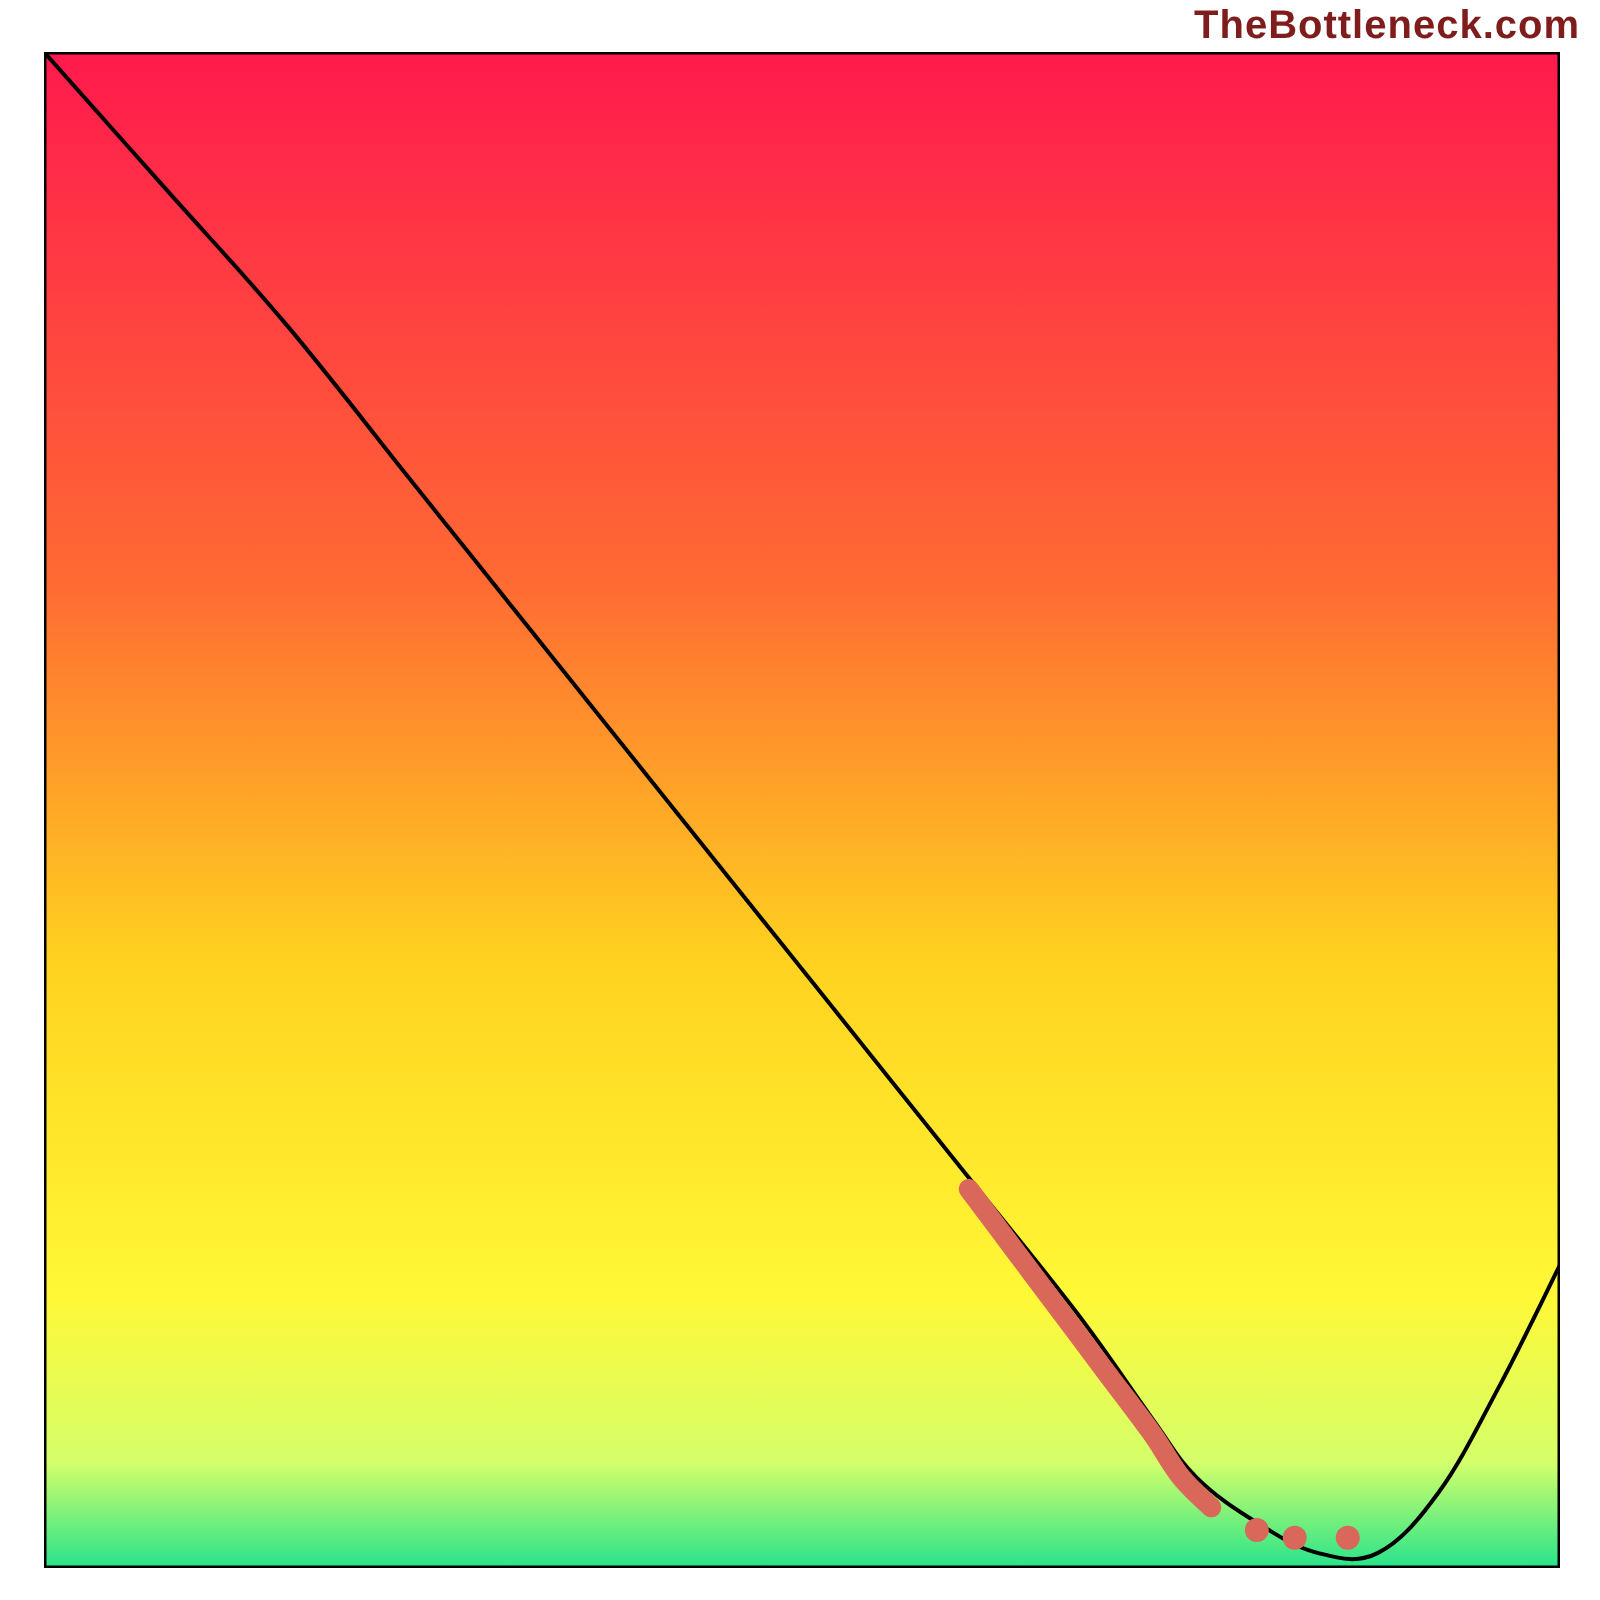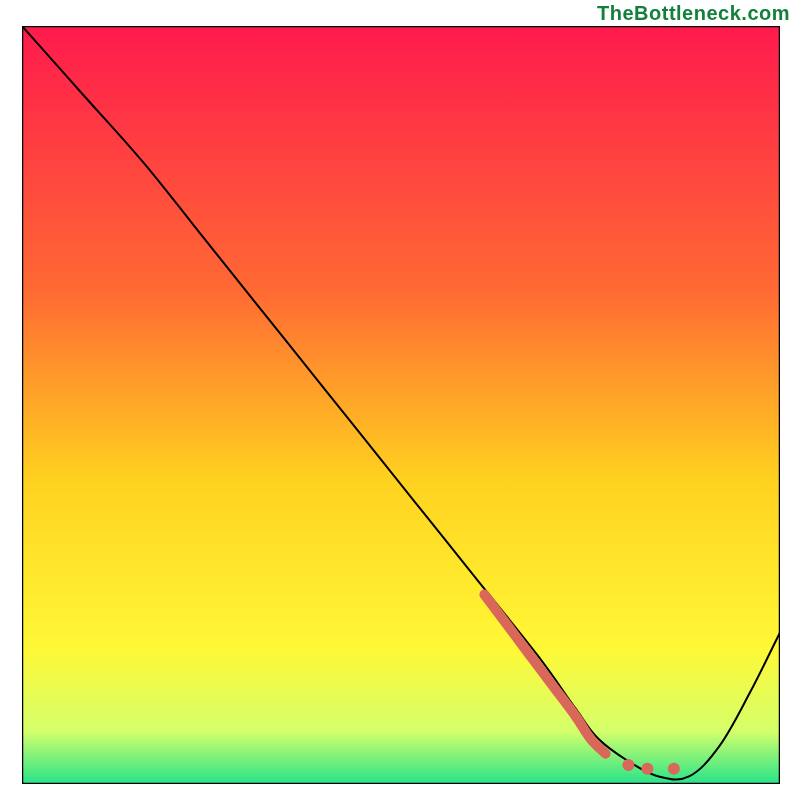--- a/index.html
+++ b/index.html
@@ -15,21 +15,21 @@
     width: 800px;
     height: 800px;
   }
   .watermark {
     position: absolute;
     top: 2px;
     right: 10px;
     font-family: Arial, Helvetica, sans-serif;
     font-size: 20px;
     font-weight: bold;
-    color: #15803d;
+    color: #7f1d1d;
     letter-spacing: 0.5px;
     z-index: 50;
   }
   .plot {
     position: absolute;
     left: 22px;
     top: 26px;
     width: 758px;
     height: 758px;
   }

